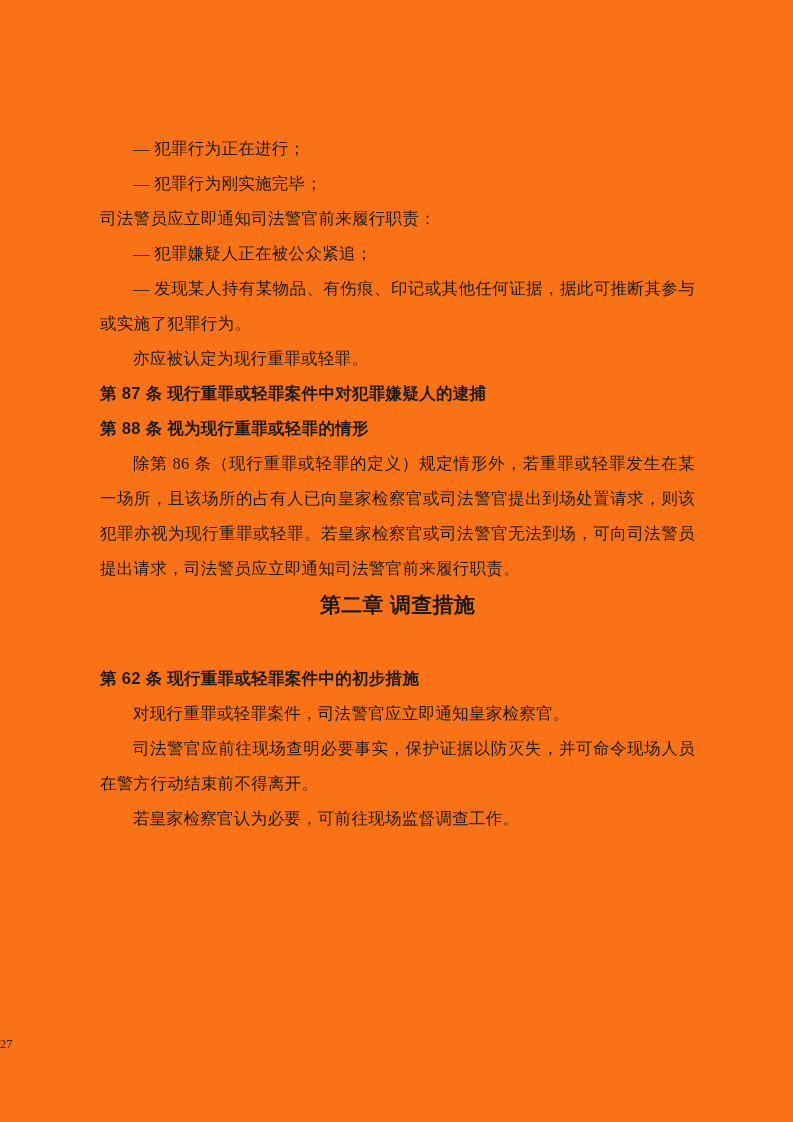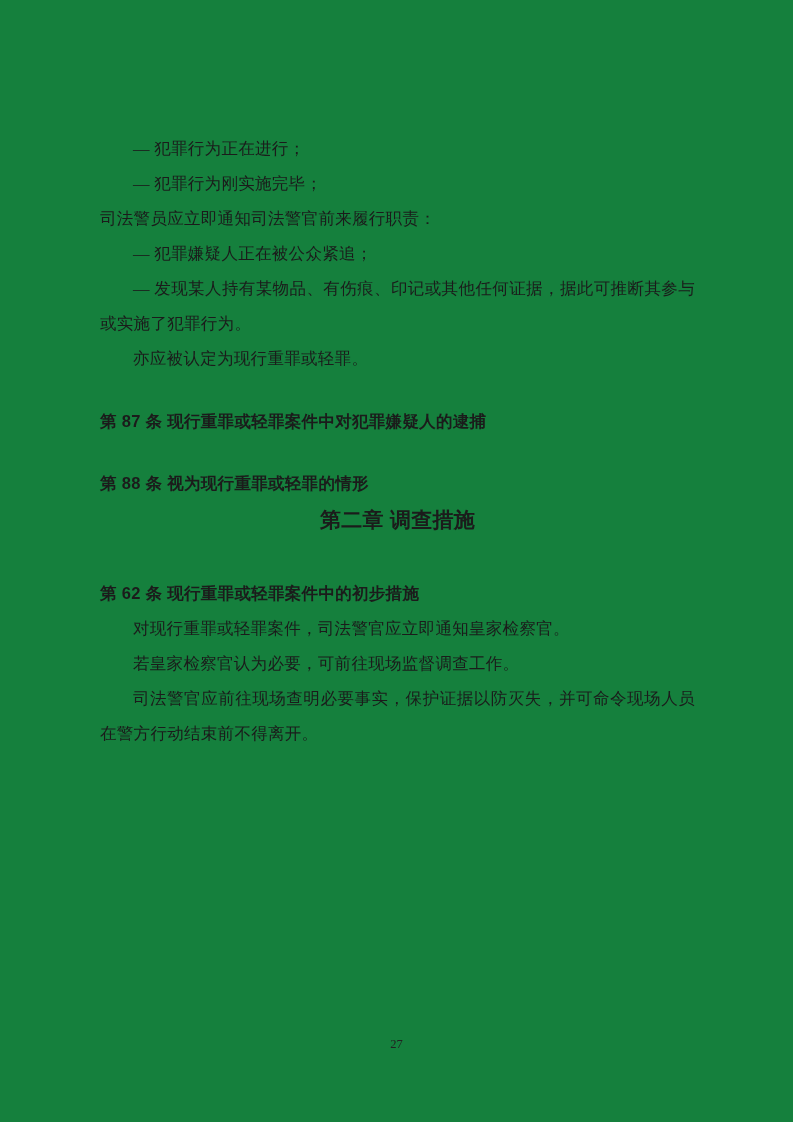--- a/index.html
+++ b/index.html
@@ -4,21 +4,21 @@
 <style>
   html, body {
     margin: 0;
     padding: 0;
     background: #ffffff;
   }
   .page {
     position: relative;
     width: 793px;
     height: 1122px;
-    background: #15803d;
+    background: #f97316;
     overflow: hidden;
     font-family: "Liberation Serif", "DejaVu Serif", serif;
     color: #1b1b1b;
   }
   .content {
     position: absolute;
     left: 100px;
     top: 131px;
     width: 595px;
     font-size: 16.5px;
@@ -34,38 +34,37 @@
     text-indent: 2em;
   }
   .article-heading {
     font-family: "Liberation Sans", "DejaVu Sans", sans-serif;
     font-weight: bold;
     font-size: 16.5px;
     line-height: 35px;
     margin: 0;
     text-indent: 0;
   }
-  .article-heading.h87 { margin-top: 28px; }
-  .article-heading.h88 { margin-top: 27px; }
+  .article-heading.h87 { }
+  .article-heading.h88 { }
   .article-heading.h89 { margin-top: 37px; }
   .chapter-heading {
     font-family: Liberation Sans, sans-serif;
     font-weight: bold;
     font-size: 21px;
     line-height: 38px;
     text-align: center;
     margin: 22px 0 0 0;
     text-indent: 0;
   }
   .page-number {
     position: absolute;
     left: 0;
     width: 793px;
     top: 1036px;
-    text-align: center;
     font-size: 12.5px;
     line-height: 16px;
     color: #222222;
   }
 </style>
 </head>
 <body>
 
 <div class="page">
 
@@ -74,25 +73,26 @@
     <p class="indent">— 犯罪行为正在进行；</p>
     <p class="indent">— 犯罪行为刚实施完毕；</p>
     <p>司法警员应立即通知司法警官前来履行职责：</p>
     <p class="indent">— 犯罪嫌疑人正在被公众紧追；</p>
     <p class="indent">— 发现某人持有某物品、有伤痕、印记或其他任何证据，据此可推断其参与或实施了犯罪行为。</p>
     <p class="indent">亦应被认定为现行重罪或轻罪。</p>
 
     <p class="article-heading h87">第 87 条 现行重罪或轻罪案件中对犯罪嫌疑人的逮捕</p>
 
     <p class="article-heading h88">第 88 条 视为现行重罪或轻罪的情形</p>
+    <p class="indent">除第 86 条（现行重罪或轻罪的定义）规定情形外，若重罪或轻罪发生在某一场所，且该场所的占有人已向皇家检察官或司法警官提出到场处置请求，则该犯罪亦视为现行重罪或轻罪。若皇家检察官或司法警官无法到场，可向司法警员提出请求，司法警员应立即通知司法警官前来履行职责。</p>
 
     <p class="chapter-heading">第二章 调查措施</p>
 
     <p class="article-heading h89">第 62 条 现行重罪或轻罪案件中的初步措施</p>
     <p class="indent">对现行重罪或轻罪案件，司法警官应立即通知皇家检察官。</p>
+    <p class="indent">司法警官应前往现场查明必要事实，保护证据以防灭失，并可命令现场人员在警方行动结束前不得离开。</p>
     <p class="indent">若皇家检察官认为必要，可前往现场监督调查工作。</p>
-    <p class="indent">司法警官应前往现场查明必要事实，保护证据以防灭失，并可命令现场人员在警方行动结束前不得离开。</p>
 
   </div>
 
   <div class="page-number">27</div>
 
 </div>
 
 </body></html>

